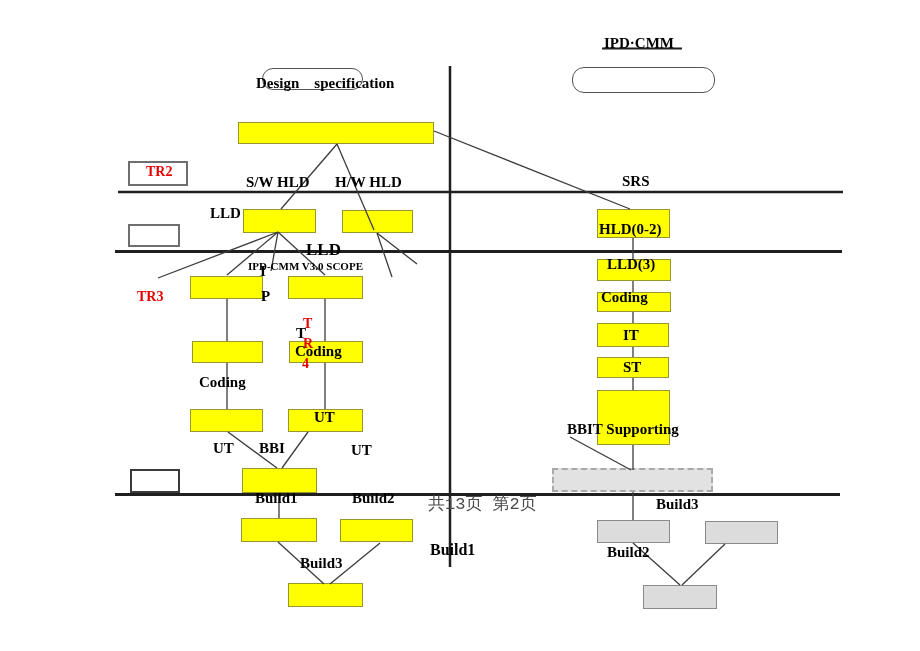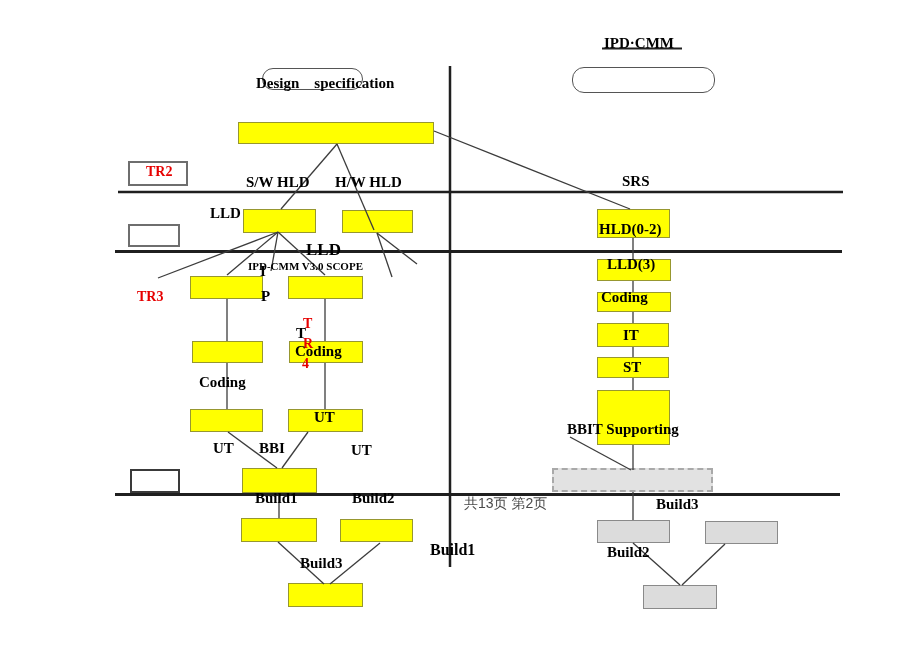--- a/index.html
+++ b/index.html
@@ -10,22 +10,22 @@
   .yellow{background:#ffff00;border:1px solid #97972f;}
   .grayb{background:#dcdcdc;border:1px solid #8a8a8a;}
   .graydash{background:#e2e2e2;border:2px dashed #a9a9a9;}
   .whitebx{background:#ffffff;border:2px solid #6e6e6e;}
   .pill{background:#ffffff;border:1.5px solid #555;border-radius:12px;}
   .lbl{position:absolute;font-weight:bold;color:#000;font-size:15px;line-height:1.05;
        white-space:pre;z-index:4;text-align:right;}
   .lbl.big{font-size:17px;}
   .lbl.sm{font-size:11px;}
   .lbl.red{color:#e60000;font-size:14px;}
-  .lbl.gray{color:#4a4a4a;font-weight:normal;font-size:14px;
-            font-family:Liberation Sans, sans-serif;margin-left:36px;}
+  .lbl.gray{color:#4a4a4a;font-weight:normal;font-size:17px;
+            font-family:Liberation Mono, monospace;}
 </style>
 </head>
 <body>
 
 <div id="canvas">
 
   <svg class="lines" viewBox="0 0 920 651" xmlns="http://www.w3.org/2000/svg">
     <g stroke="#1f1f1f">
       <line x1="602" y1="48.5" x2="682" y2="48.5" stroke-width="2"></line>
       <line x1="118" y1="192" x2="843" y2="192" stroke-width="2.5"></line>

